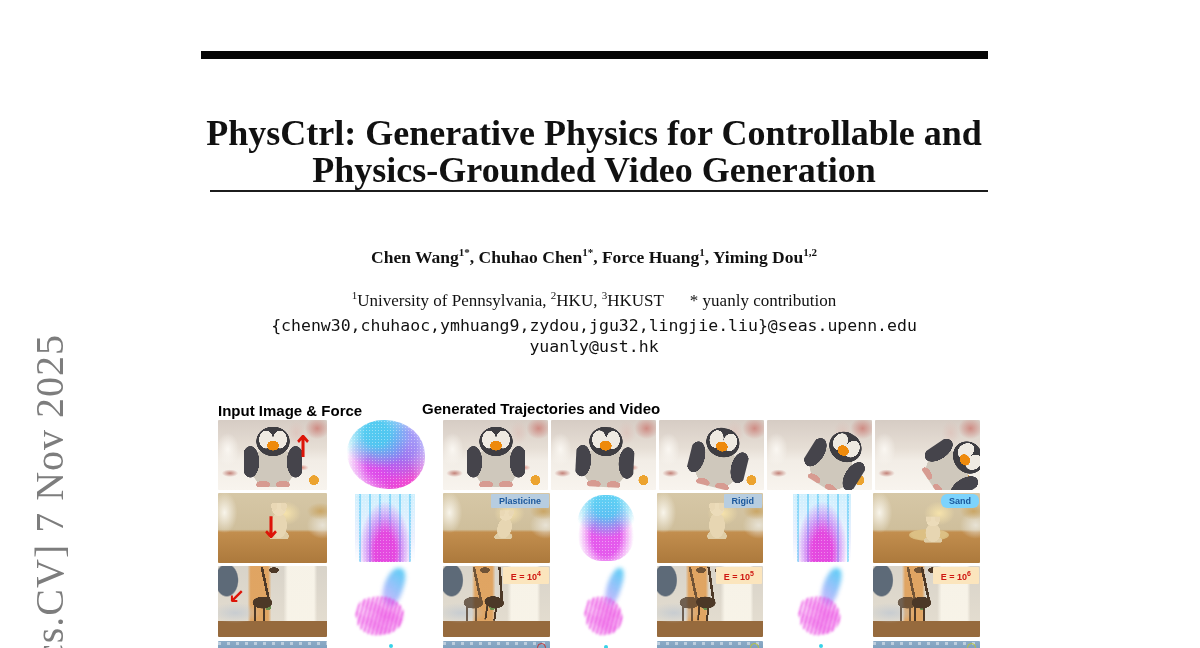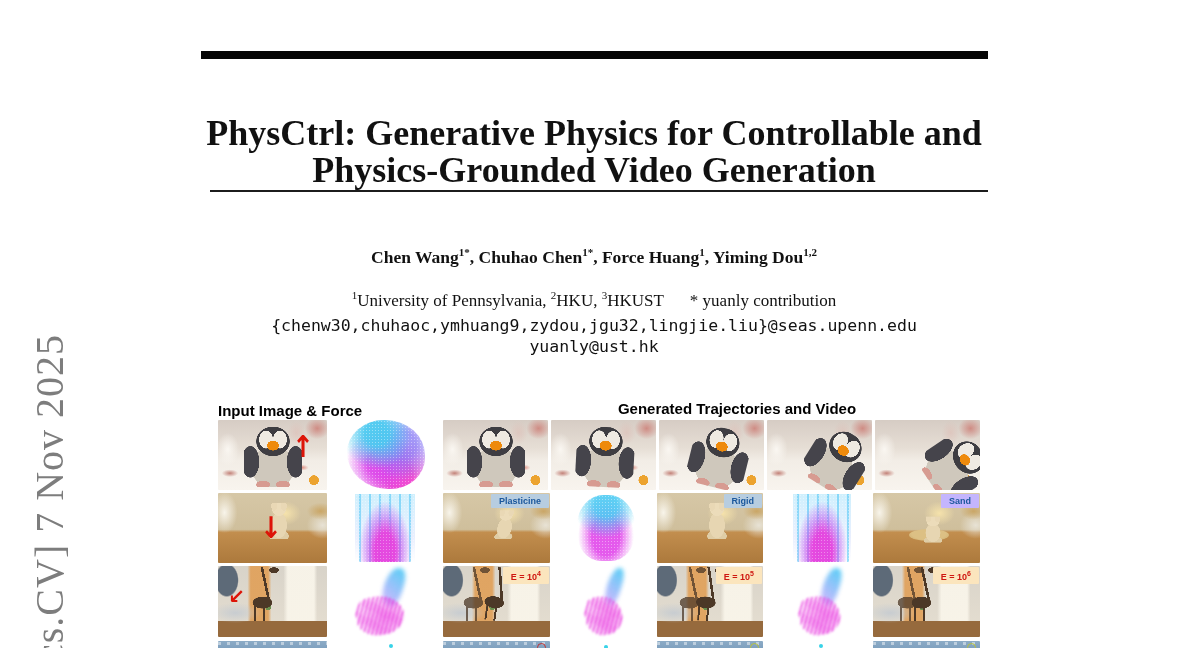--- a/index.html
+++ b/index.html
@@ -23,21 +23,21 @@
   .a1{top:246px;} .a2{top:268px;}
   .affil{top:289px;font-size:17px;}
   .affil .equal{margin-left:26px;}
   .monoline{font-family:"DejaVu Sans Mono","Liberation Mono",monospace;font-size:16.5px;}
   .em1{top:316px;} .em2{top:337px;}
   .url{top:356px;font-size:17px;text-decoration:none;display:block;}
 
   
   .fig-h{position:absolute;font-family:"Liberation Sans",sans-serif;font-weight:bold;
          font-size:15px;color:#000;}
-  .fig-h.right{left:466px;width:542px;text-align:center;}
+  .fig-h.right{left:422px;width:542px;}
 
   .photo{position:absolute;overflow:hidden;border-radius:1px;}
   .scene{position:absolute;inset:0;filter:blur(.6px);}
 
   
   .sc-penguin{background:
     radial-gradient(circle 5px at 88% 86%, #eca32f 97%, transparent),
     radial-gradient(ellipse 17px 15px at 91% 12%, rgba(205,128,120,.85), transparent 72%),
     radial-gradient(ellipse 15px 22px at 9% 42%, rgba(251,248,243,.95), transparent 75%),
     radial-gradient(ellipse 11px 5px at 11% 76%, rgba(178,92,82,.75), transparent 75%),
@@ -215,21 +215,21 @@
     <div class="scene sc-cat"></div>
     <div class="cat"></div>
     <span class="badge" style="background: rgb(183, 205, 224); color: rgb(27, 88, 156);">Rigid</span>
   </div>
   <div class="cloud cl-fall" style="left:793px;top:494px;width:58px;height:68px;"></div>
 
   <div class="photo" style="left:873px;top:493px;width:107px;height:70px;">
     <div class="scene sc-cat"></div>
     <div class="mound"></div>
     <div class="cat sunk"></div>
-    <span class="badge" style="background: #c4b5fd; color: rgb(27, 88, 156);">Sand</span>
+    <span class="badge" style="background: #7dd3fc; color: rgb(27, 88, 156); border-radius: 6px;">Sand</span>
   </div>
 
   <div class="photo" style="left:218px;top:566px;width:109px;height:71px;">
     <div class="scene sc-giraffe"></div>
     <div class="giraffe"></div>
     <span class="arrow" style="left: 10px; top: 20px; font-size: 20px; color: rgb(221, 20, 8);">↙</span>
   </div>
   <div class="cloud cl-fan" style="left:352px;top:567px;width:62px;height:69px;"></div>
 
   <div class="photo" style="left:443px;top:566px;width:107px;height:71px;">

